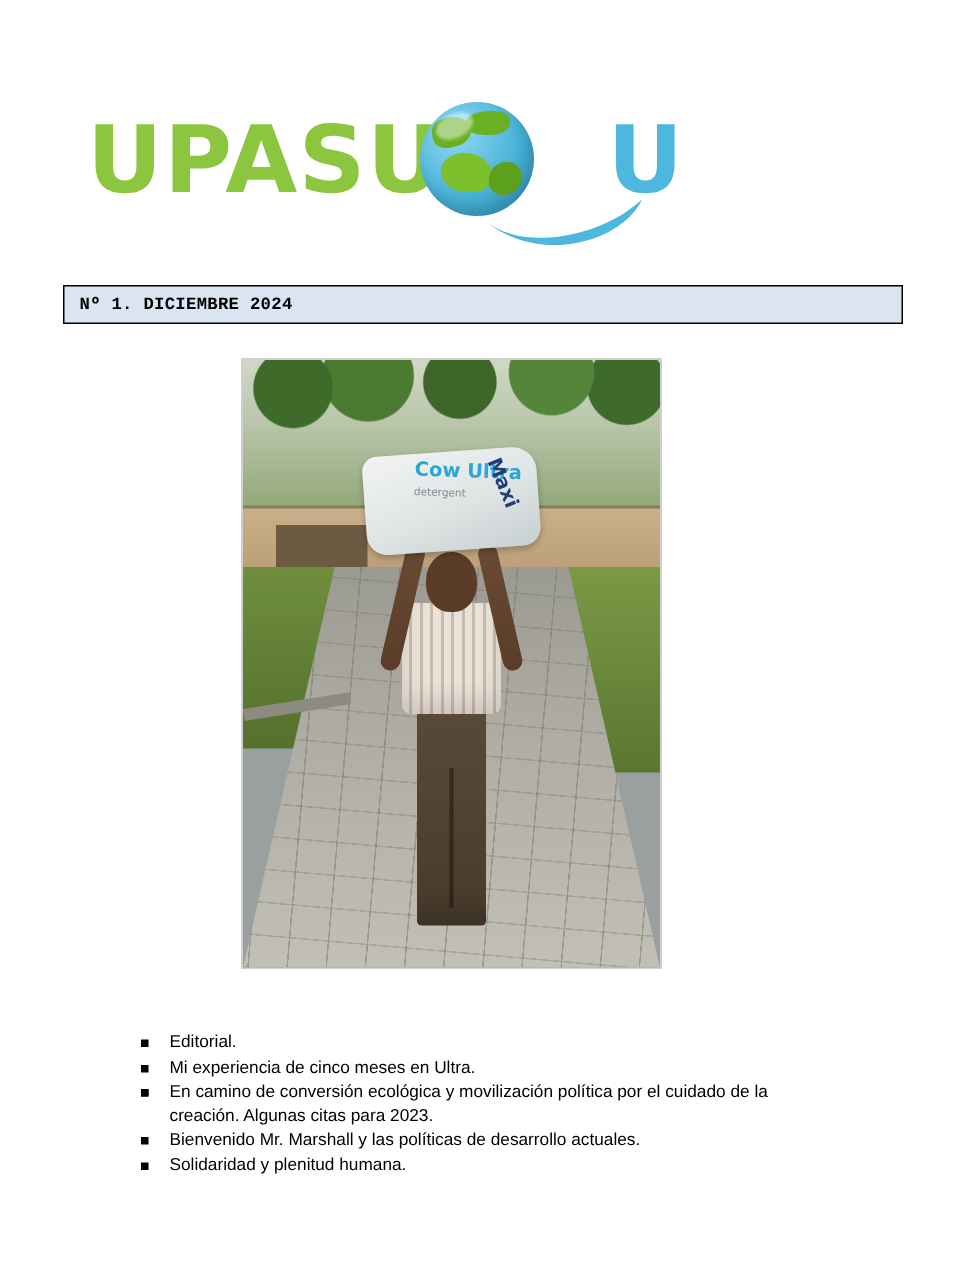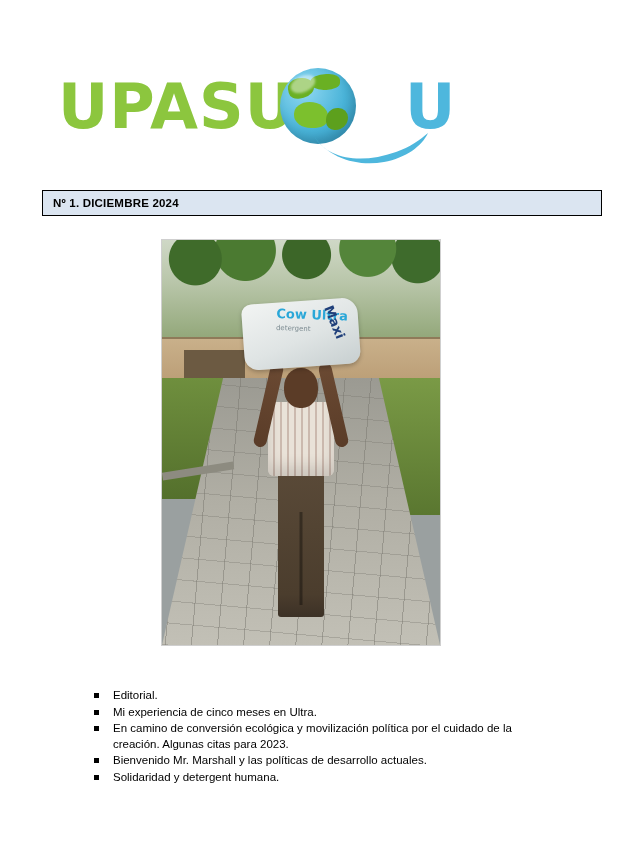--- a/index.html
+++ b/index.html
@@ -98,21 +98,21 @@
     left: 42px;
     top: 190px;
     width: 558px;
     height: 24px;
     border: 1px solid #000000;
     background: #dbe5f1;
     display: flex;
     align-items: center;
   }
   .issue-bar .issue-text {
-    font-family: Liberation Sans, sans-serif;
+    font-family: Liberation Mono, monospace;
     font-size: 11.5px;
     font-weight: 700;
     padding-left: 10px;
     letter-spacing: 0.2px;
   }
 
   
   .photo-frame {
     position: absolute;
     left: 161px;
@@ -329,17 +329,17 @@
     </div>
   </div>
 
   <div class="contents">
     <ul>
       <li><span class="bullet"></span><span>Editorial.</span></li>
       <li><span class="bullet"></span><span>Mi experiencia de cinco meses en Ultra.</span></li>
       <li><span class="bullet"></span></li>
       <li><span class="bullet"></span><span>En camino de conversión ecológica y movilización política por el cuidado de la creación. Algunas citas para 2023.</span></li>
       <li><span class="bullet"></span><span>Bienvenido Mr. Marshall y las políticas de desarrollo actuales.</span></li>
-      <li><span class="bullet"></span><span>Solidaridad y detergent humana.</span></li>
+      <li><span class="bullet"></span><span>Solidaridad y plenitud humana.</span></li>
     </ul>
   </div>
 
 </div>
 
 </body></html>

